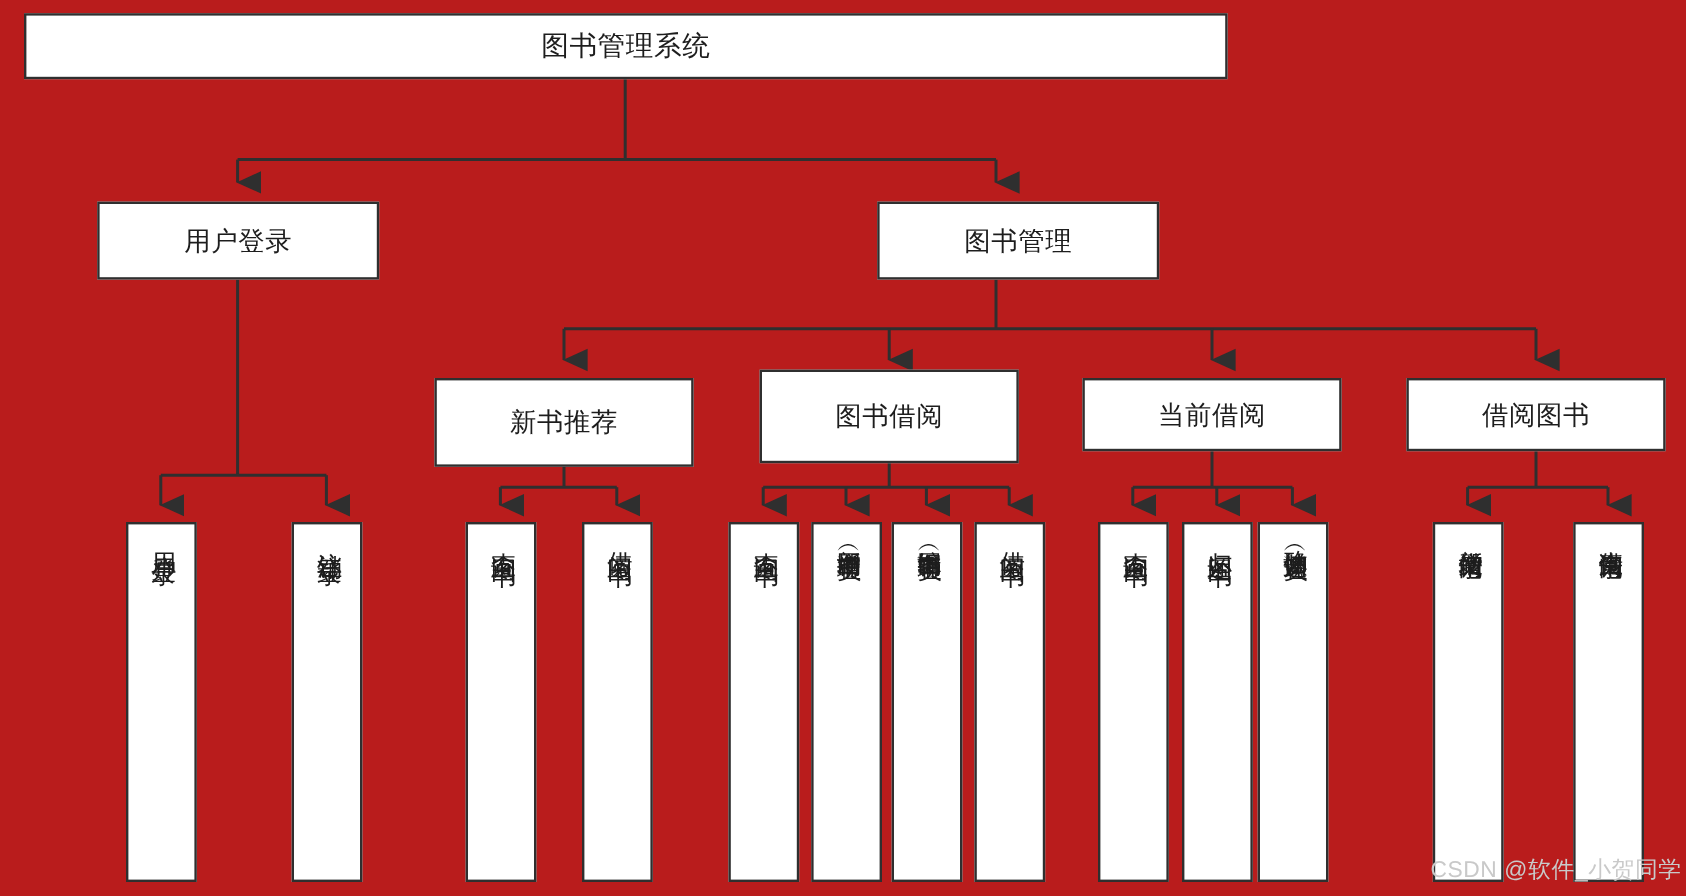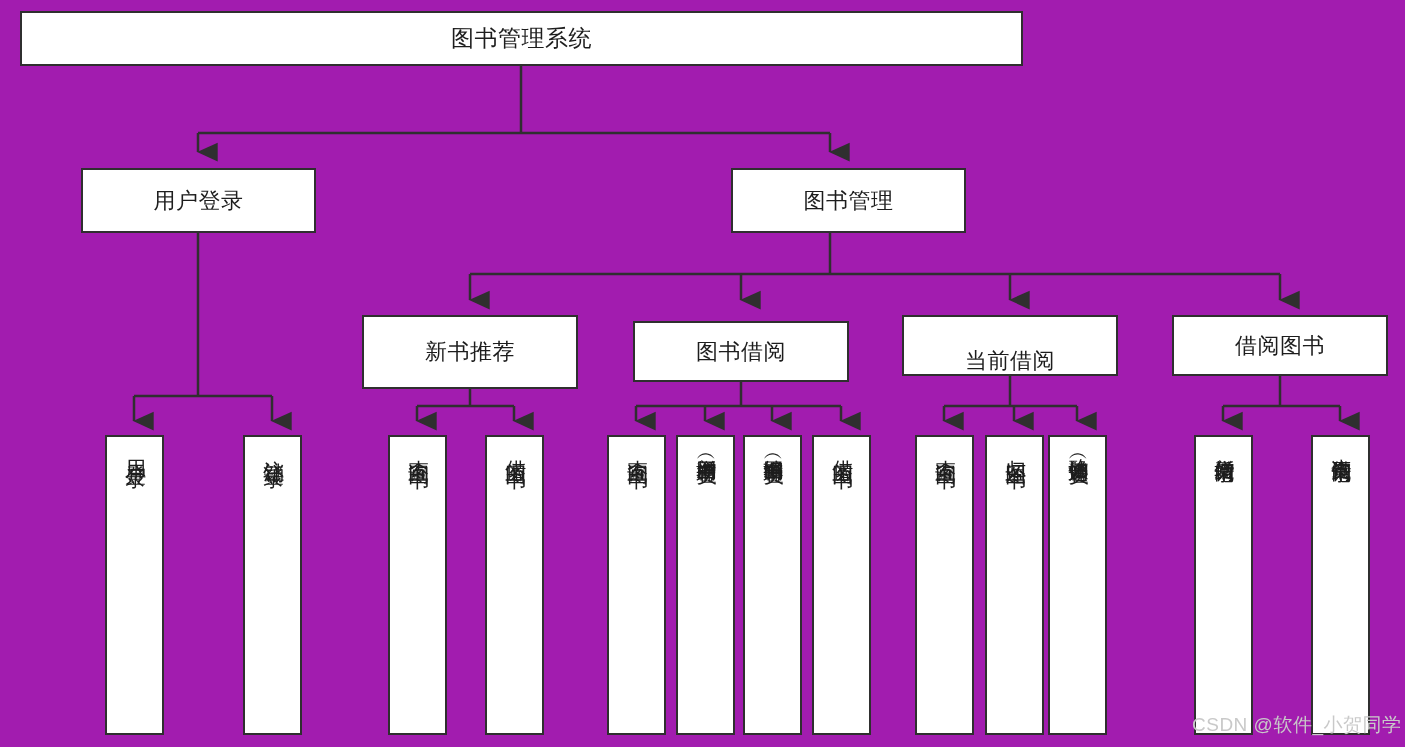--- a/index.html
+++ b/index.html
@@ -8,21 +8,21 @@
     padding: 0;
     background: #ffffff;
   }
   body {
     font-family: "Liberation Sans", "DejaVu Sans", sans-serif;
   }
   #canvas {
     position: relative;
     width: 1405px;
     height: 747px;
-    background: #a21caf;
+    background: #b91c1c;
     overflow: hidden;
     text-decoration: underline;
   }
   #edges {
     position: absolute;
     left: 0;
     top: 0;
     width: 1405px;
     height: 747px;
     pointer-events: none;
@@ -144,24 +144,24 @@
   <div class="node horiz" style="left:81px; top:168px; width:235px; height:65px;">
     <span class="label">用户登录</span>
   </div>
   <div class="node horiz" style="left:711px; top:168px; width:235px; height:65px;margin-left:20px;">
     <span class="label">图书管理</span>
   </div>
 
   <div class="node horiz" style="left:362px; top:315px; width:216px; height:74px;justify-content:center;">
     <span class="label">新书推荐</span>
   </div>
-  <div class="node horiz" style="left:633px; top:321px; width:216px; height:61px;">
+  <div class="node horiz" style="left:633px; top:308px; width:216px; height:78px;">
     <span class="label">图书借阅</span>
   </div>
-  <div class="node horiz" style="left:902px; top:315px; width:216px; height:61px;align-items:flex-end;">
+  <div class="node horiz" style="left:902px; top:315px; width:216px; height:61px;">
     <span class="label">当前借阅</span>
   </div>
   <div class="node horiz" style="left:1172px; top:315px; width:216px; height:61px;">
     <span class="label">借阅图书</span>
   </div>
 
   <div class="node leaf" style="left:105px; top:435px; width:59px; height:300px;">
     <span class="label">用户登录</span>
   </div>
   <div class="node leaf" style="left:243px; top:435px; width:59px; height:300px;">

